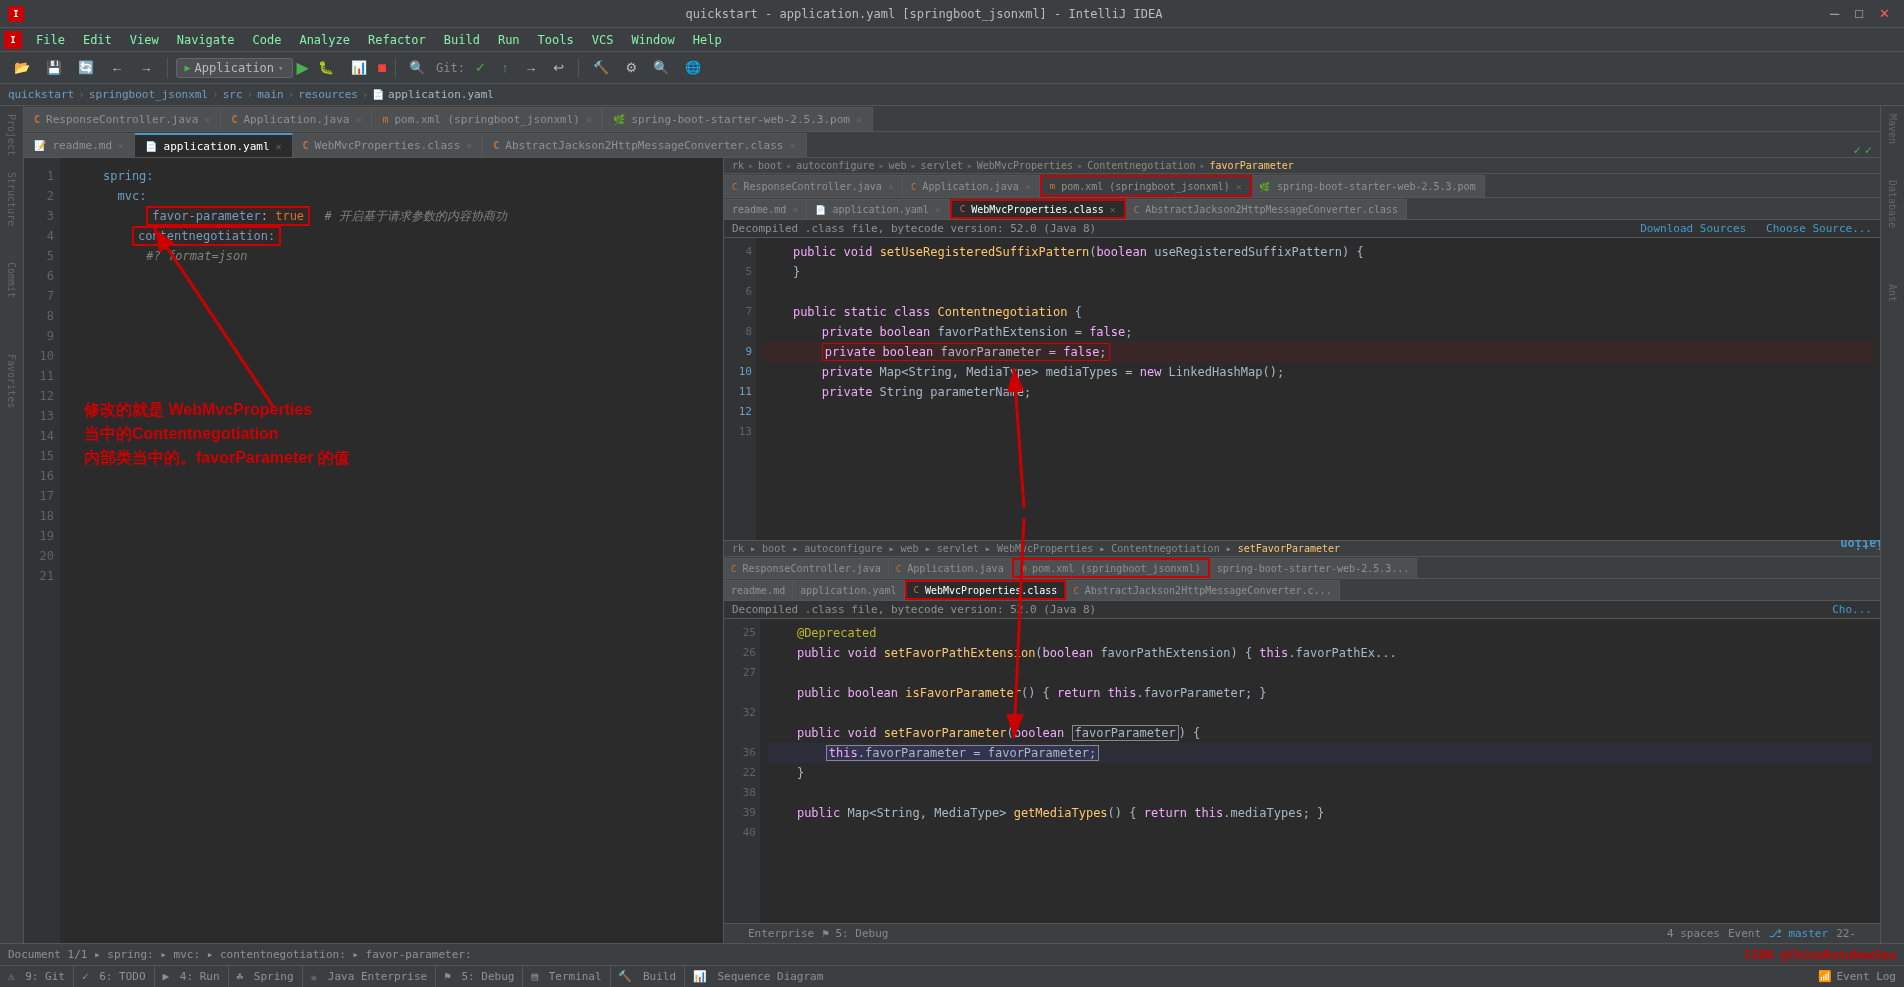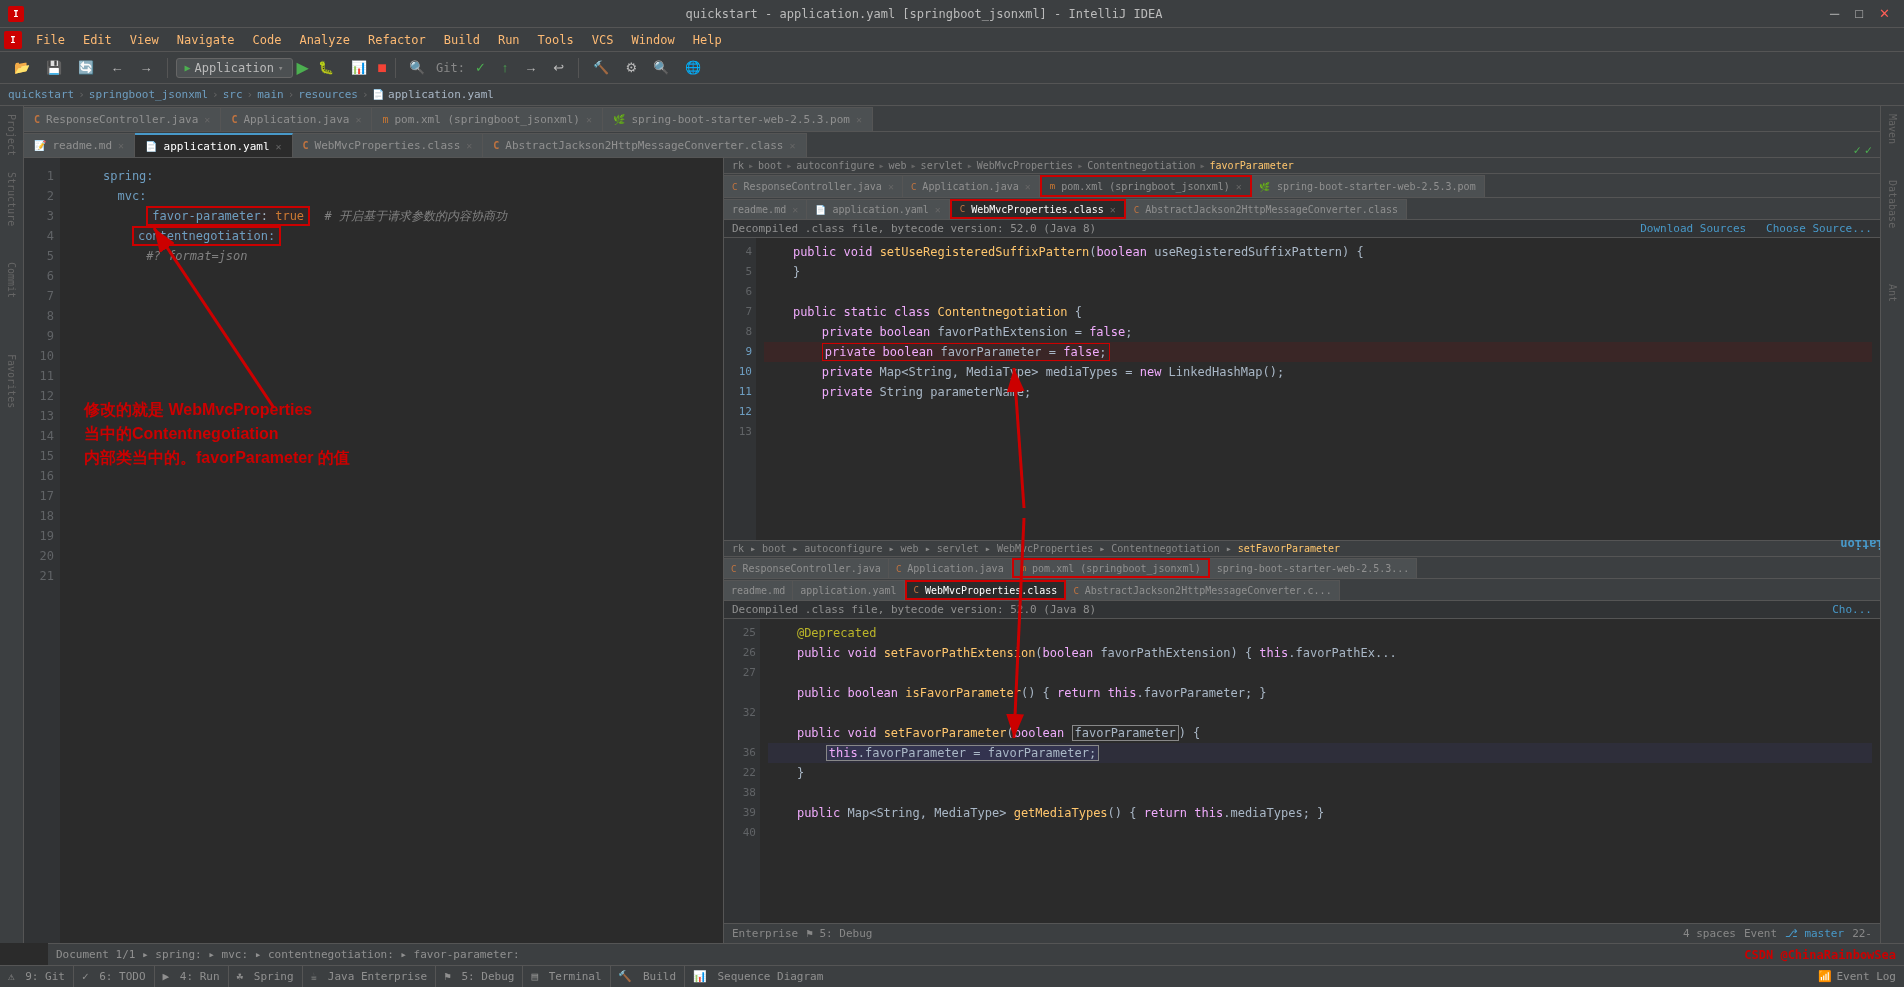--- a/index.html
+++ b/index.html
@@ -11,21 +11,21 @@
       border-bottom: 1px solid #555; padding: 0 8px;
     }
     #titlebar .title { color: #bbbbbb; font-size: 12px; flex: 1; text-align: center; }
     #titlebar .win-controls { display: flex; gap: 4px; }
 
     
     #menubar {
       height: 24px; background: #3c3f41; display: flex; align-items: center; gap: 2px; padding: 0 4px;
       border-bottom: 1px solid #555;
     }
-    .menu-item { padding: 2px 8px; color: #fdba74; font-size: 12px; cursor: pointer; border-radius: 3px; }
+    .menu-item { padding: 2px 8px; color: #86efac; font-size: 12px; cursor: pointer; border-radius: 3px; }
 
     
     #toolbar {
       height: 32px; background: #3c3f41; display: flex; align-items: center; gap: 4px; padding: 0 8px;
       border-bottom: 1px solid #555;
     }
     .toolbar-btn { padding: 2px 6px; background: transparent; border: none; color: #bbbbbb; cursor: pointer; font-size: 13px; }
     .run-config {
       background: #4c5052; border: 1px solid #666; border-radius: 3px;
       color: #bbbbbb; padding: 2px 8px; font-size: 12px; display: flex; align-items: center; gap: 4px;
@@ -83,21 +83,21 @@
     .comment { color: #808080; font-style: italic; }
     .fn { color: #ffc66d; }
     .ann { color: #bbb529; }
     .yaml-key { color: #6e9ec1; }
     .yaml-val { color: #a9b7c6; }
     .yaml-bool { color: #cc7832; }
 
     
     #statusbar {
       height: 22px; background: #3c3f41; display: flex; align-items: center; justify-content: space-between;
-      padding: 0 8px; font-size: 11px; color: #909090; border-top: 1px solid #555; margin-left: 48px;
+      padding: 0 8px; font-size: 11px; color: #909090; border-top: 1px solid #555;
     }
     .status-left { display: flex; gap: 12px; align-items: center; }
     .status-right { display: flex; gap: 12px; align-items: center; }
 
     
     #bottombar {
       height: 22px; background: #3c3f41; display: flex; align-items: center; gap: 16px;
       padding: 0 8px; font-size: 11px; color: #909090; border-top: 1px solid #555;
     }
     .bottom-item { display: flex; align-items: center; gap: 4px; cursor: pointer; }
@@ -542,21 +542,21 @@
             </marker>
           </defs>
 
           <line x1="300" y1="350" x2="290" y2="210" stroke="#cc0000" stroke-width="3" marker-end="url(#arrowhead2)"></line>
 
           <line x1="300" y1="360" x2="290" y2="580" stroke="#cc0000" stroke-width="3" marker-end="url(#arrowhead3)"></line>
         </svg>
 
         <div style="position:absolute;right:0;top:50%;transform:translateY(-50%) rotate(90deg);color:#4899c9;font-size:12px;font-weight:bold;white-space:nowrap;transform-origin:right center;writing-mode:vertical-rl;text-orientation:mixed;">negotiation</div>
 
-        <div style="height:20px;background:#3c3f41;display:flex;align-items:center;justify-content:space-between;padding:0 8px;border-top:1px solid #555;font-size:11px;color:#888;">
+        <div style="height:20px;background:#3c3f41;display:flex;align-items:center;justify-content:space-between;padding:0 24px;border-top:1px solid #555;font-size:11px;color:#888;">
           <div style="display:flex;gap:8px;">
             <span>Enterprise</span>
             <span>⚑ 5: Debug</span>
           </div>
           <div style="display:flex;gap:8px;align-items:center;">
             <span>4 spaces</span>
             <span>Event</span>
             <span style="color:#4899c9;">⎇ master</span>
             <span>22-</span>
           </div>

